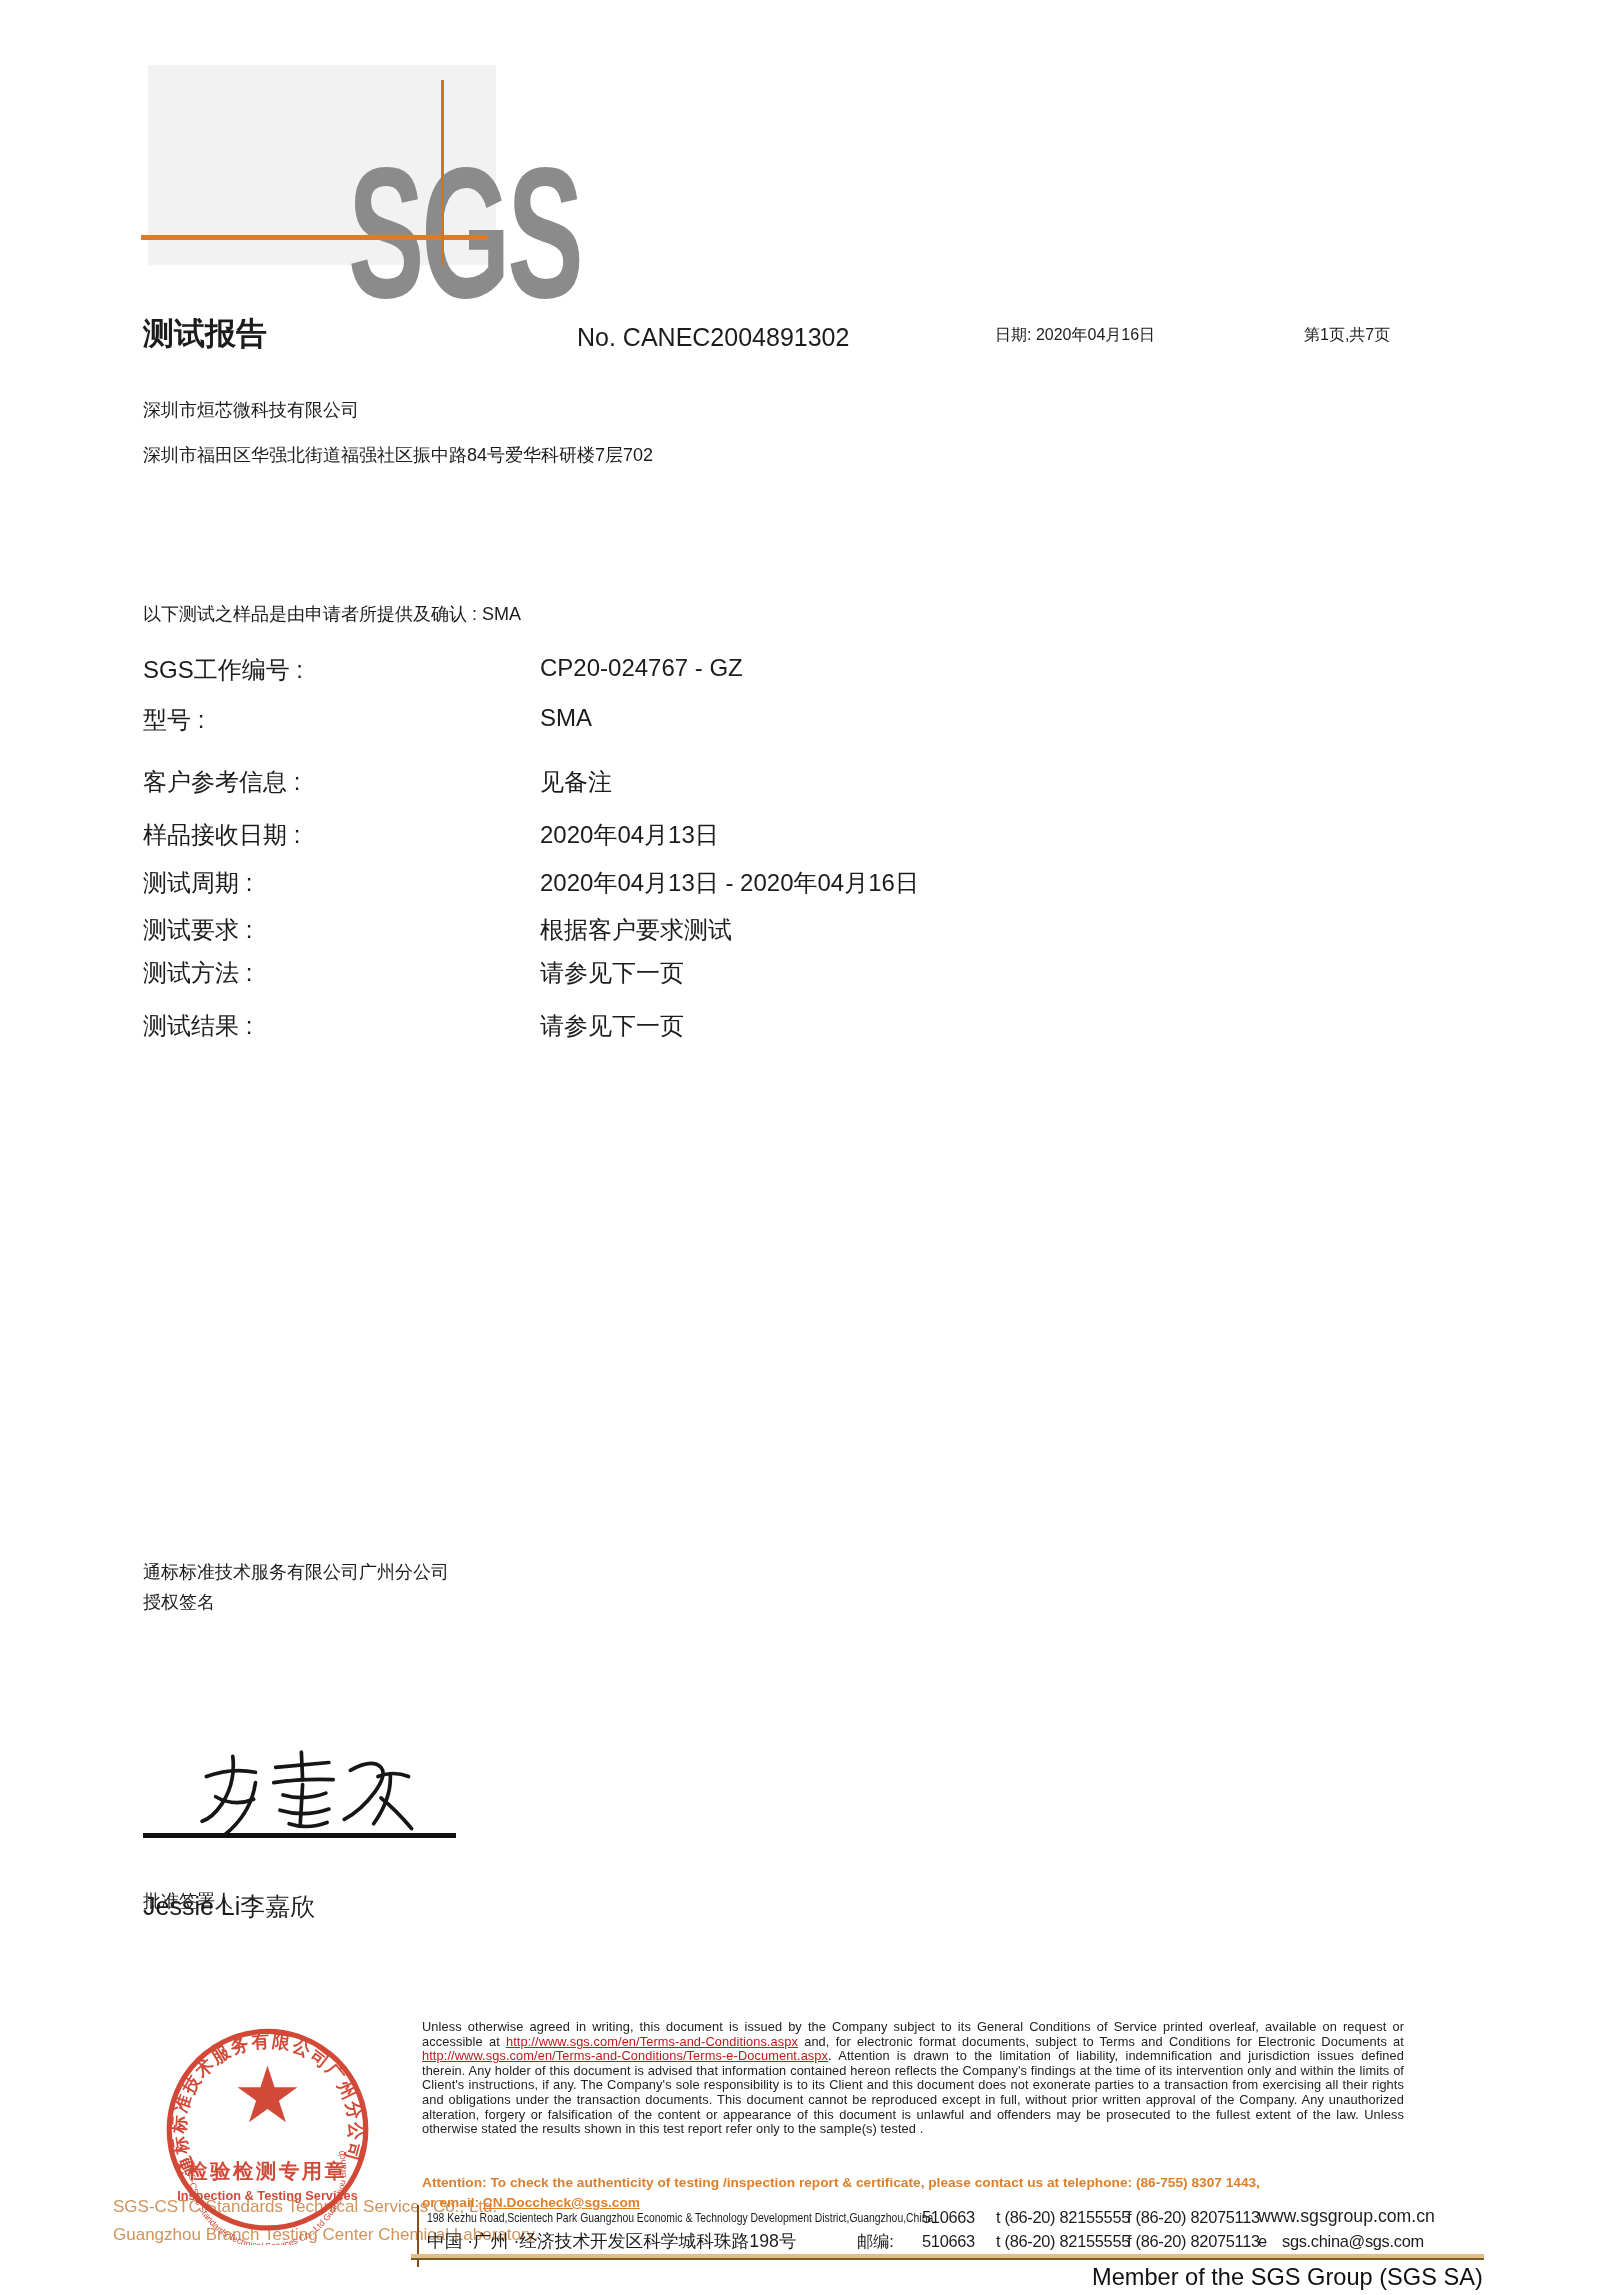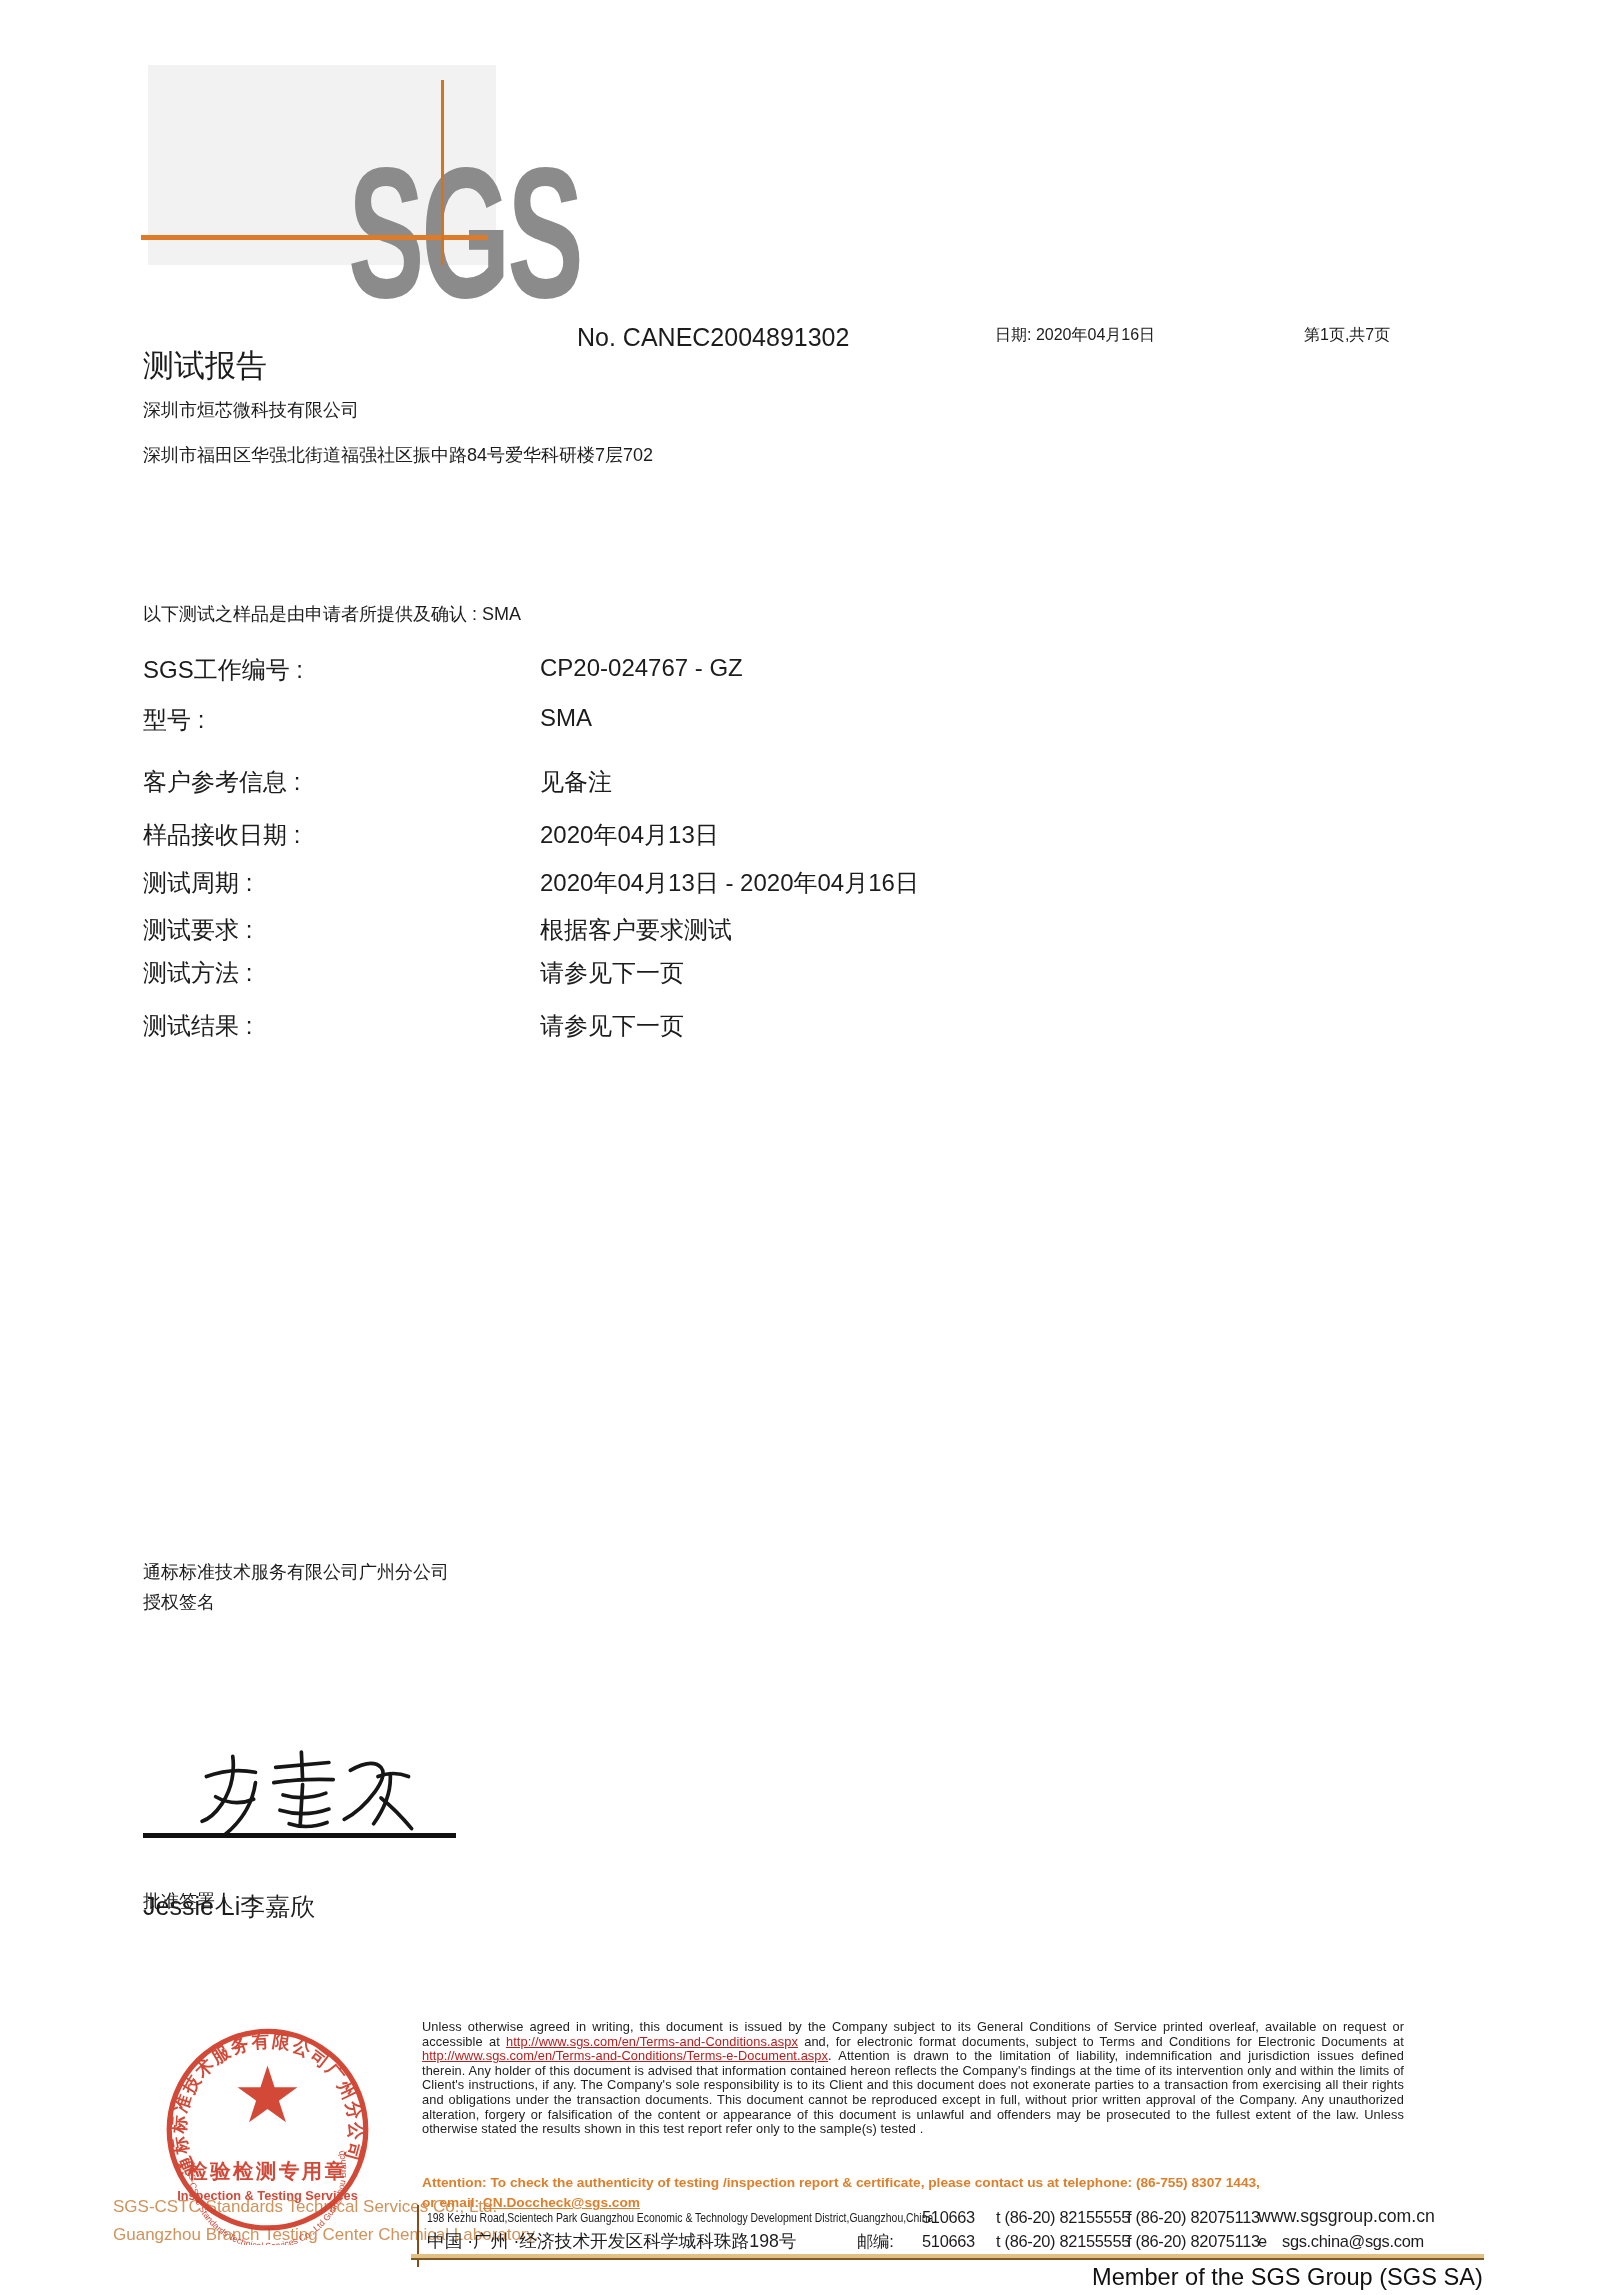--- a/index.html
+++ b/index.html
@@ -11,21 +11,21 @@
   
   .logo-box{position:absolute;left:148px;top:65px;width:348px;height:200px;background:#f2f2f2;}
   .logo-text{position:absolute;left:200px;top:99px;height:139px;display:flex;align-items:flex-end;}
   .logo-text span{
     font-size:185px;font-weight:bold;color:#8b8b8b;letter-spacing:-5.2px;
     transform:scaleX(0.62);transform-origin:left bottom;line-height:0.75;
   }
   .logo-hline{position:absolute;left:141px;top:235px;width:347px;height:4.6px;background:#dd7b2b;}
   .logo-vline{position:absolute;left:441px;top:80px;width:2.6px;height:185px;background:#d2751f;}
   
-  .title{font-size:31px;font-weight:normal;margin-top:32px;}
+  .title{font-size:31px;font-weight:bold;}
   .h36{font-size:16px;}
   .h38{font-size:25px;}
   .body37{font-size:18px;}
   .field-label{position:absolute;left:143px;font-size:24px;}
   .field-value{position:absolute;left:540px;font-size:24px;}
   
   .sig-line{position:absolute;left:143px;top:1833px;width:313px;height:4.6px;background:#111;}
   
   .legal{
     position:absolute;left:422px;top:2020px;width:982px;

